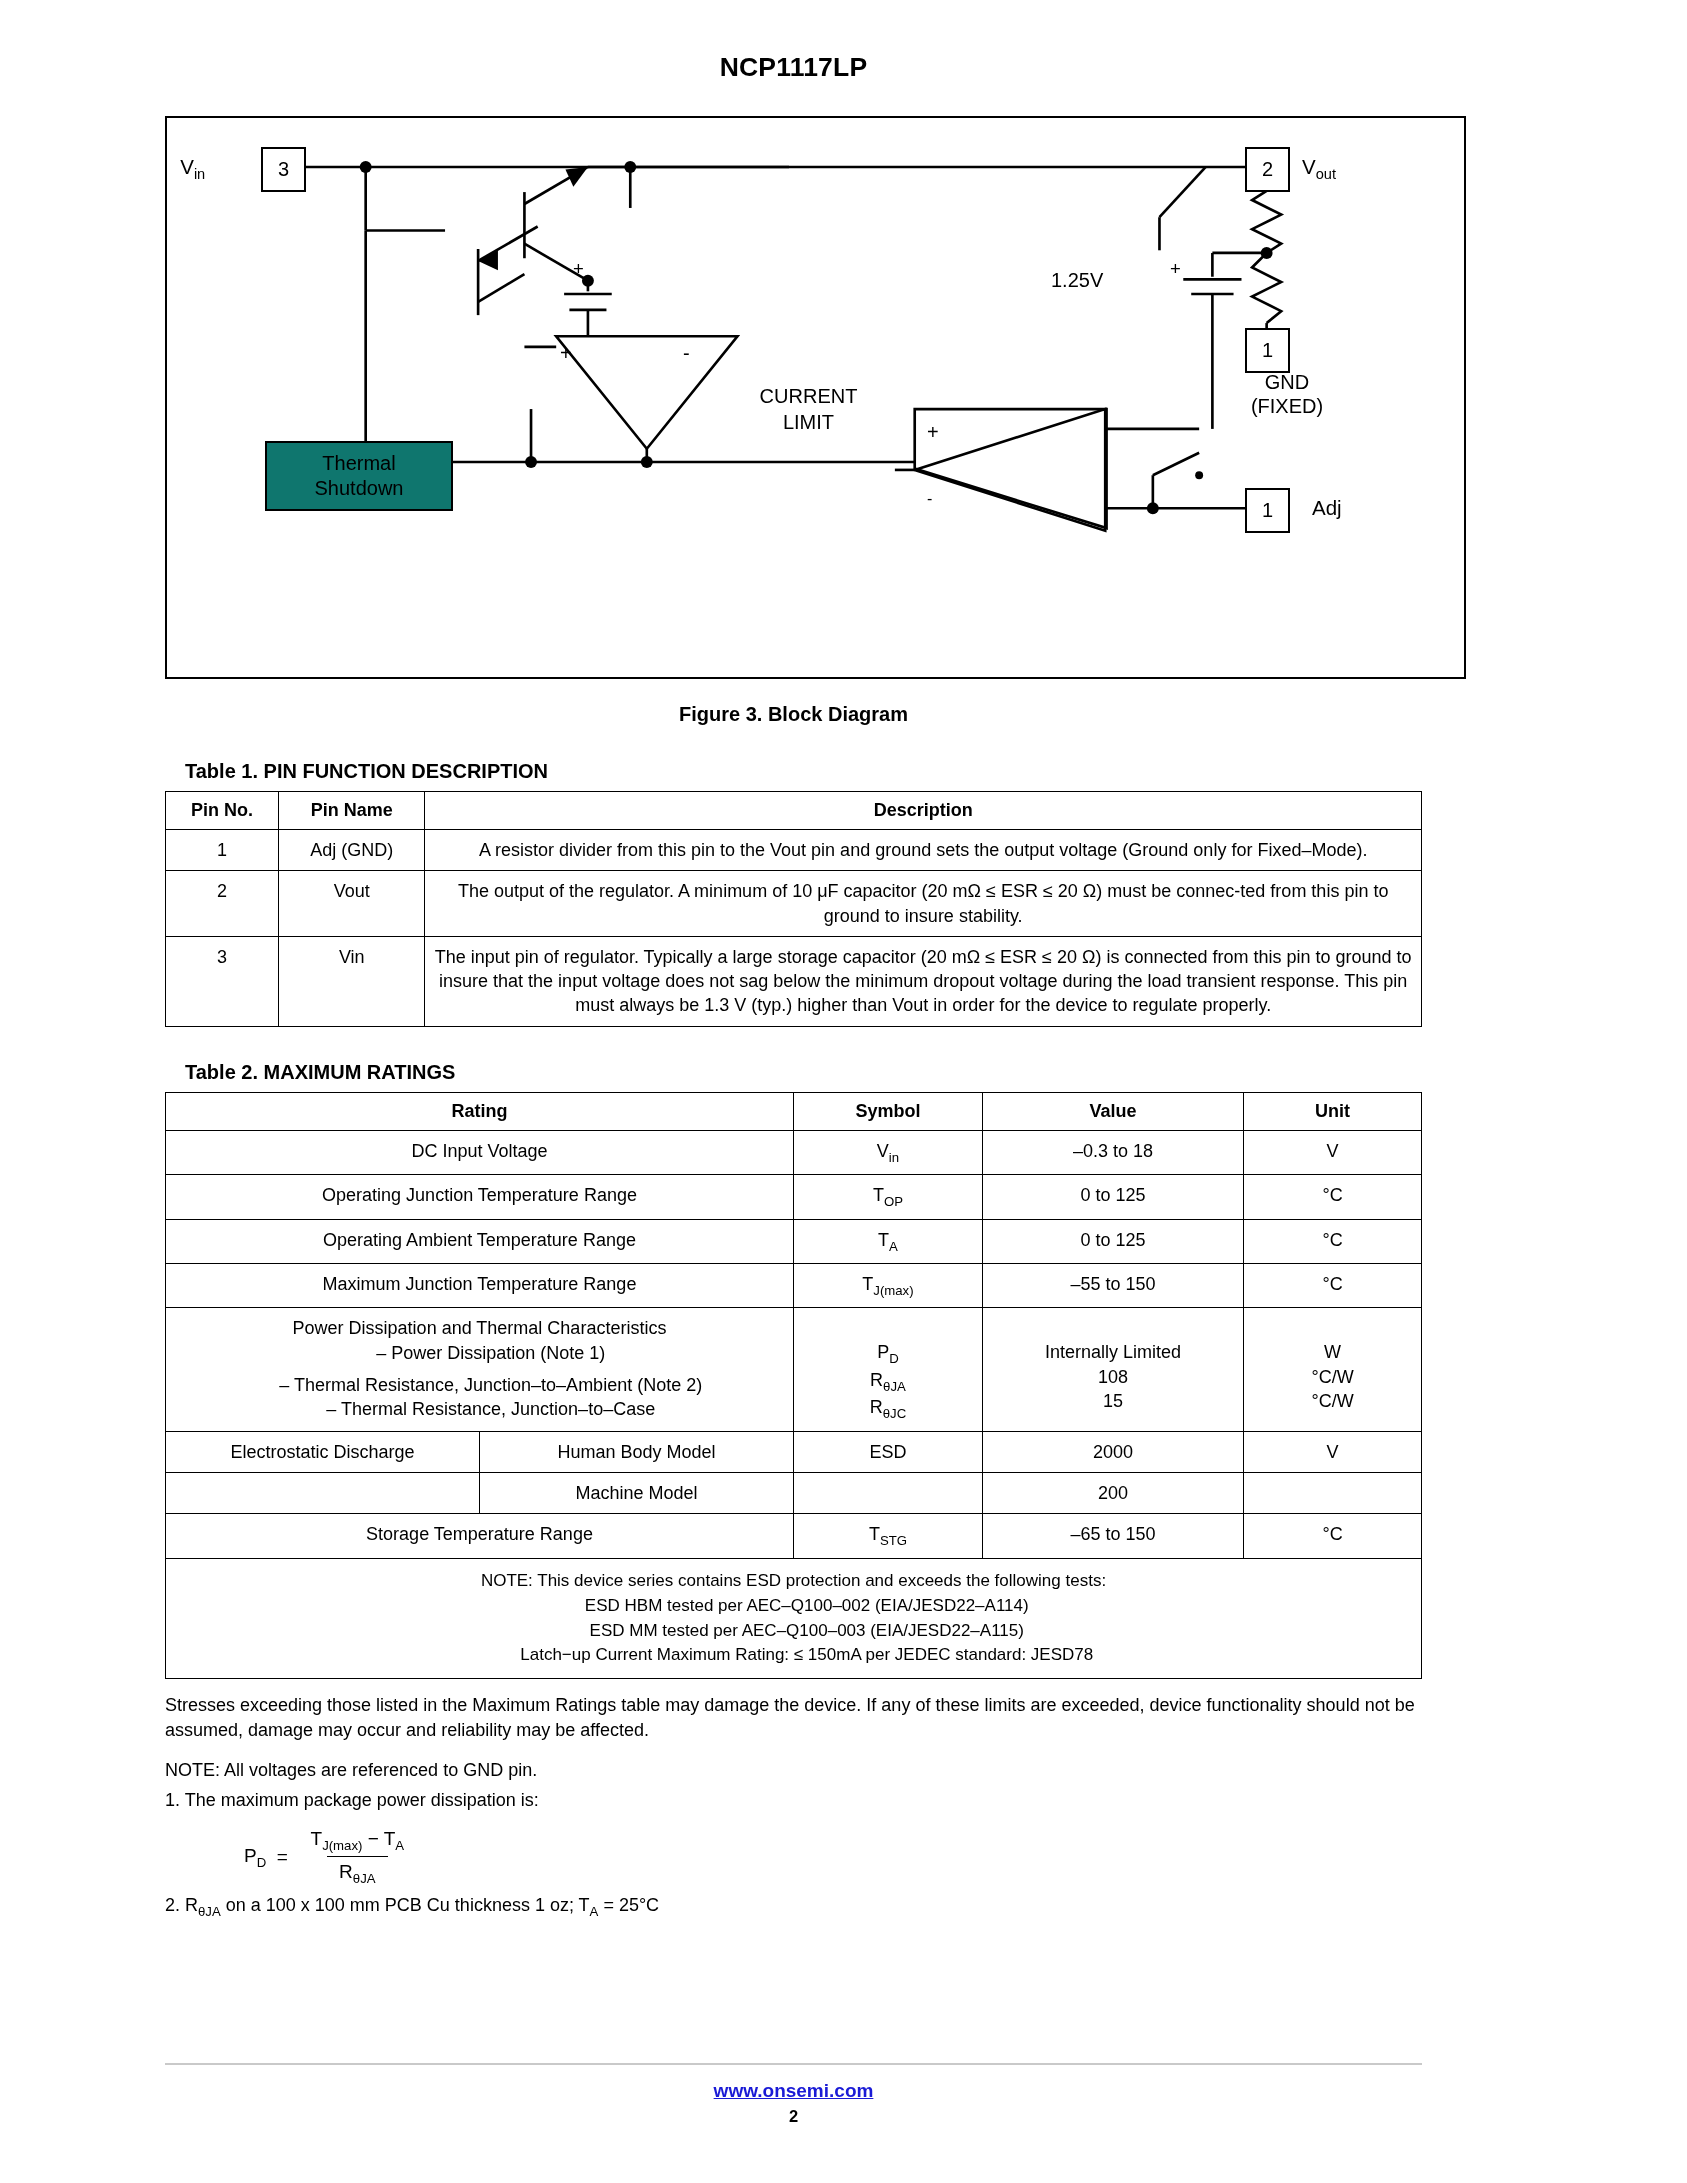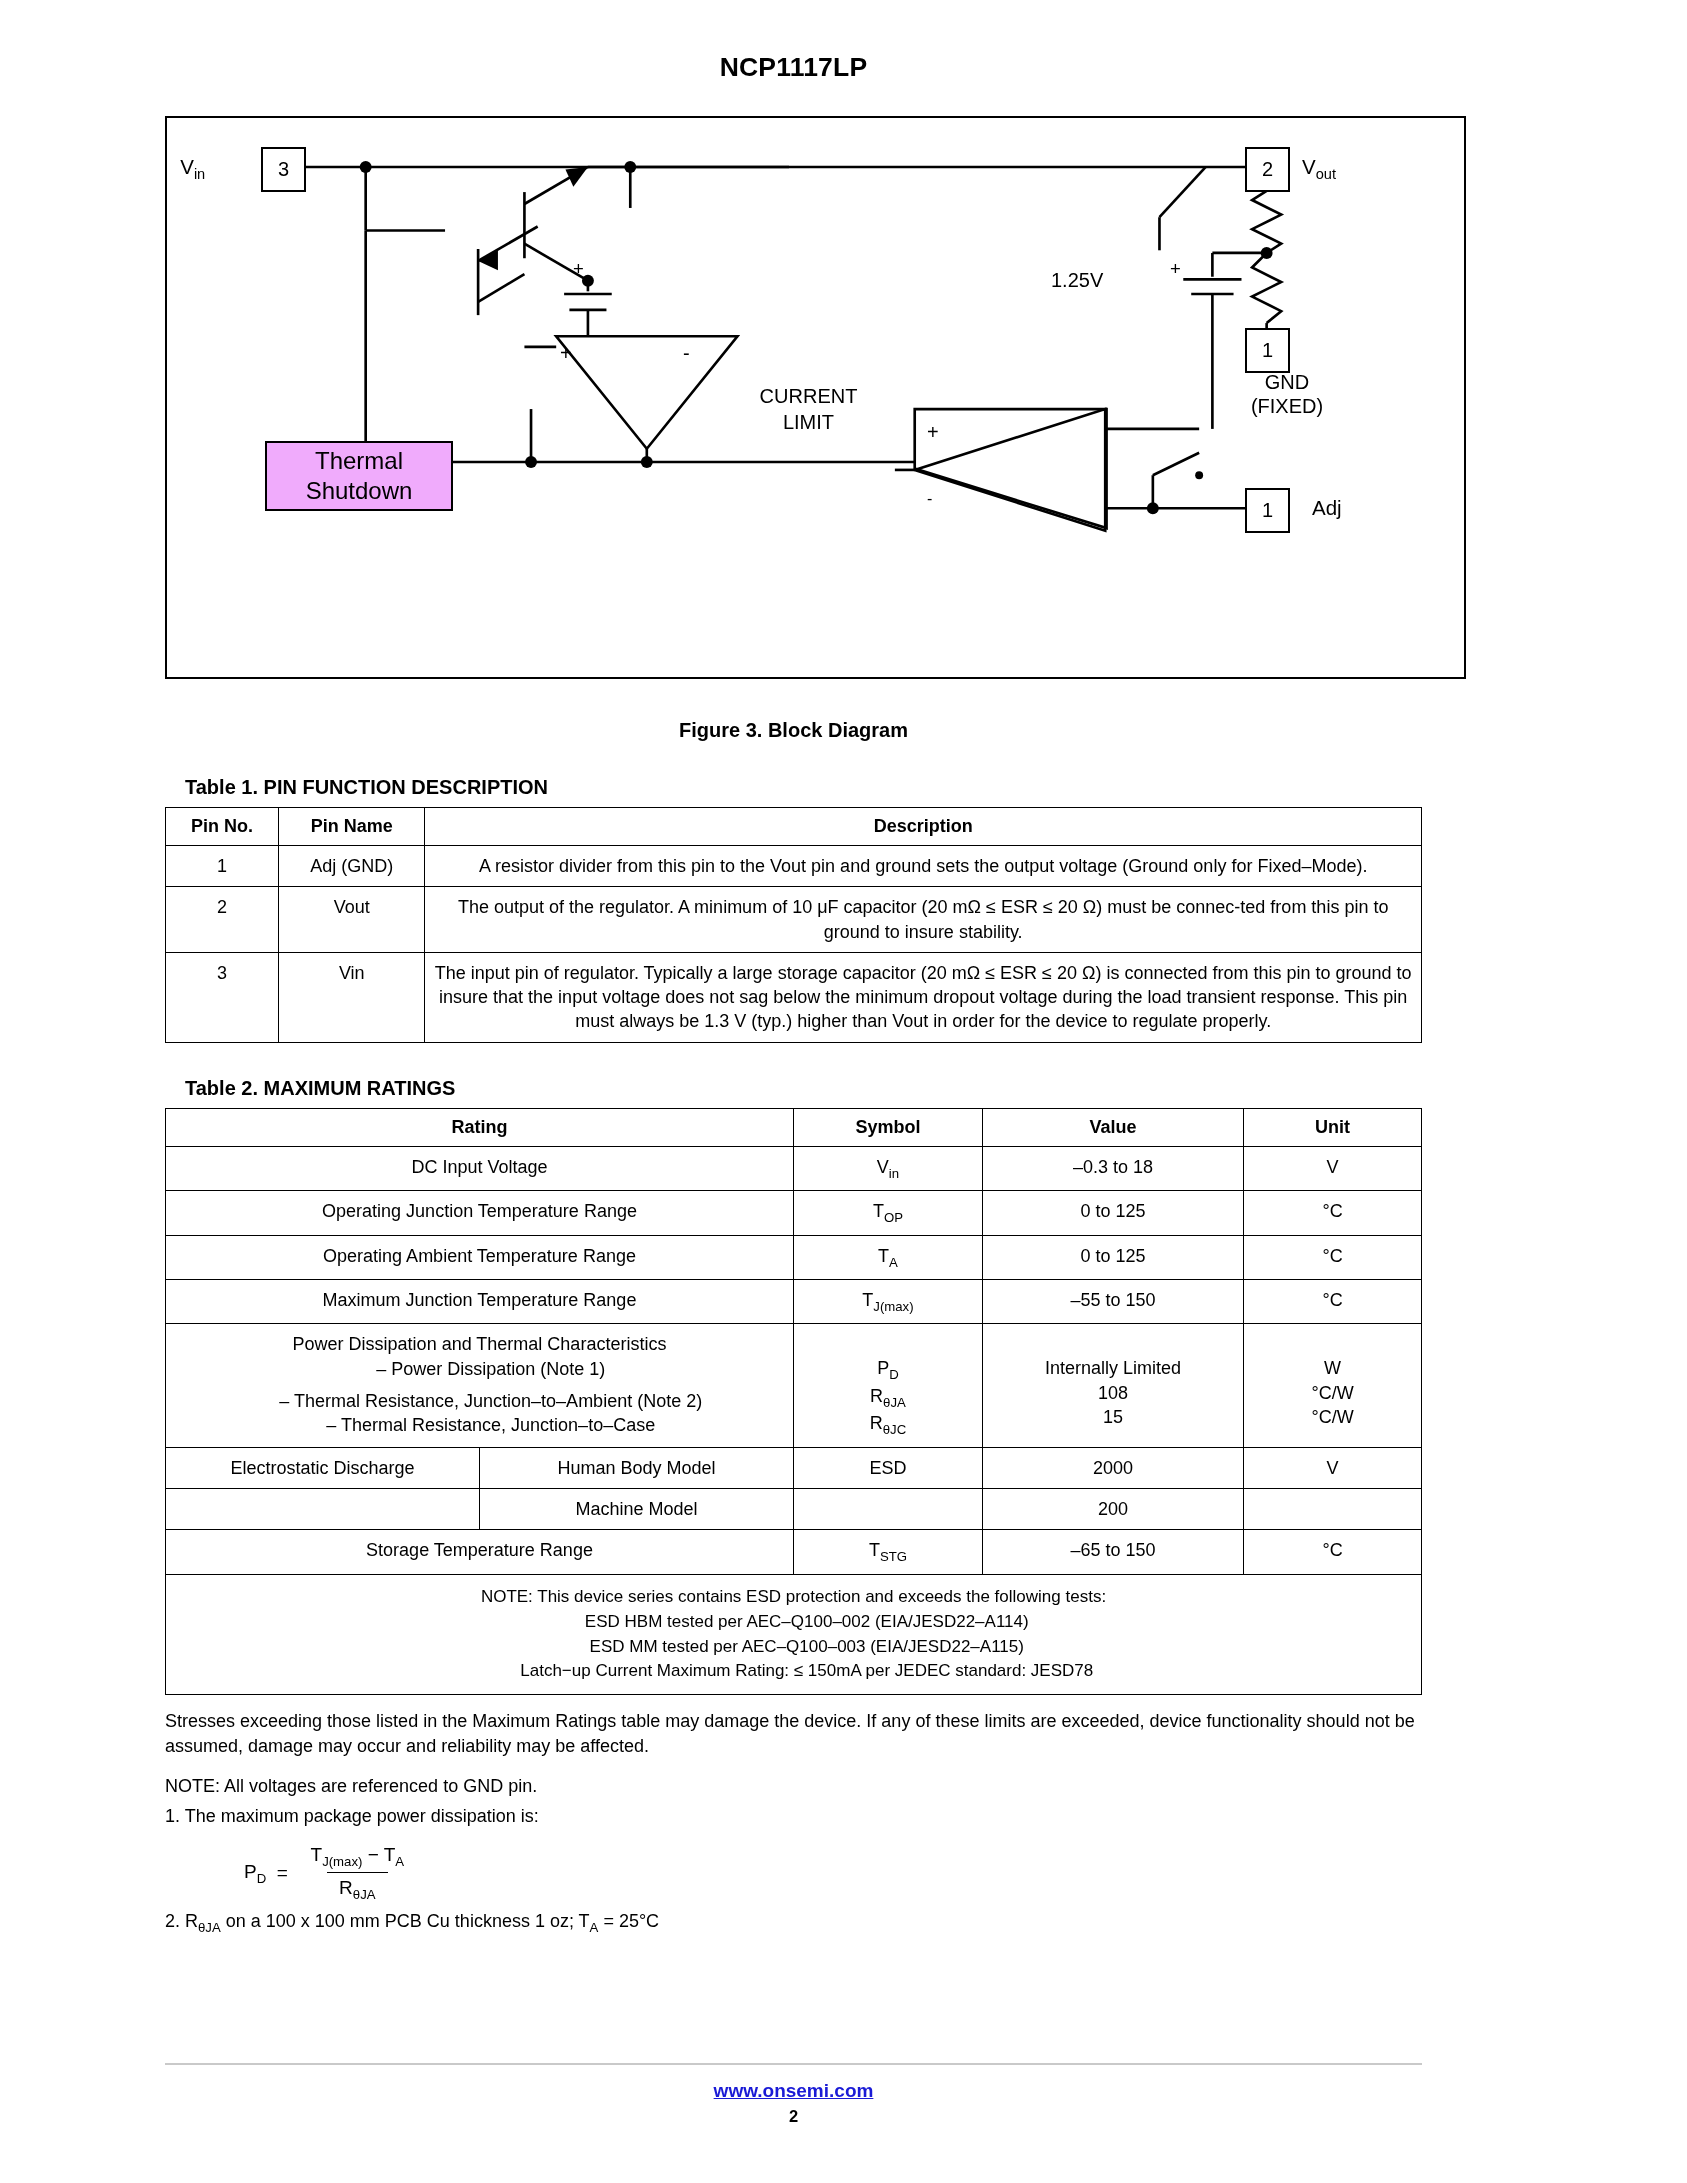--- a/index.html
+++ b/index.html
@@ -10,26 +10,26 @@
     color:#000;
     position:relative;
   }
   .page { position:relative; width:1587px; height:2183px; box-sizing:border-box; padding:0 165px; }
 
   .doc-title { text-align:center; font-size:26.5px; font-weight:bold; padding-top:52px; letter-spacing:0.2px; }
 
   
   .diagram-wrap { margin-top:33px; }
   .diagram-box { position:relative; border:2px solid #000; height:559px; width:1297px; margin:0 auto; }
-  .fig-caption { text-align:center; font-size:20px; font-weight:bold; margin-top:40px; }
+  .fig-caption { text-align:center; font-size:20px; font-weight:bold; margin-top:24px; }
 
   .dg-label { position:absolute; font-size:20.5px; }
   .dg-label sub { font-size:14.6px; }
   .pinbox { position:absolute; border:2px solid #000; width:41px; height:41px; display:flex; align-items:center; justify-content:center; font-size:20px; background:#fff; }
-  .dgbox { position:absolute; border:2px solid #000; background:#f0abfc; display:flex; flex-direction:column; align-items:center; justify-content:center; font-size:24px; line-height:1.25; }
+  .dgbox { position:absolute; border:2px solid #000; background:#0f766e; display:flex; flex-direction:column; align-items:center; justify-content:center; font-size:20px; line-height:1.25; }
 
   
   .tbl-title { font-size:20px; font-weight:bold; margin:34px 0 8px 20px; }
   table { border-collapse:collapse; width:100%; font-size:18px; }
   table.bordered, table.bordered td, table.bordered th { border:1.3px solid #000; }
   table th { font-weight:bold; text-align:center; padding:8px 6.6px; }
   table td { padding:8px 9.3px; vertical-align:top; line-height:1.35;text-align:center; }
   .c { text-align:center; }
   .pin-col1 { width:99px; }
   .pin-col2 { width:132px; }

